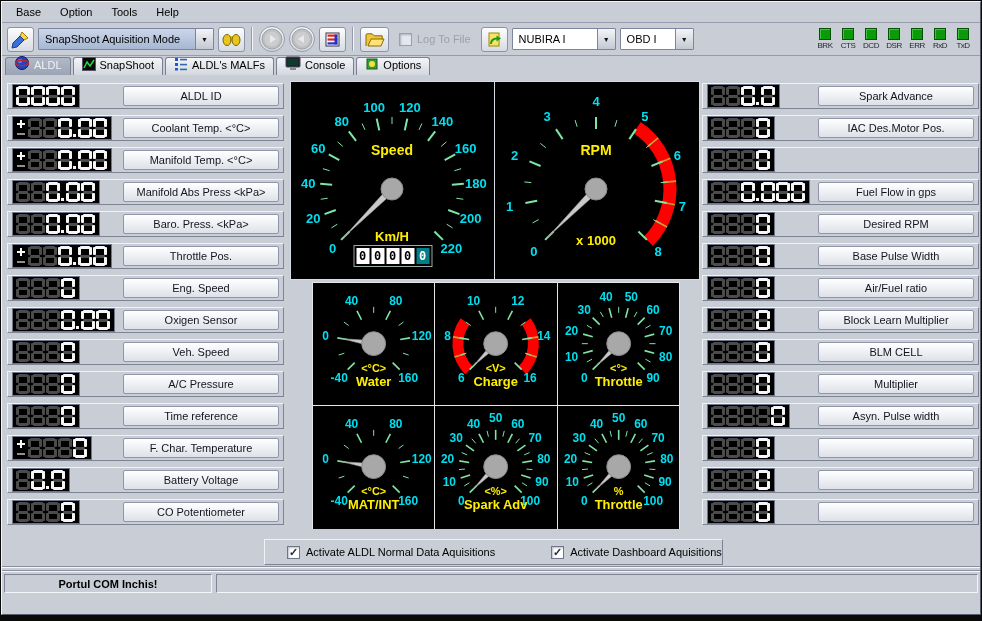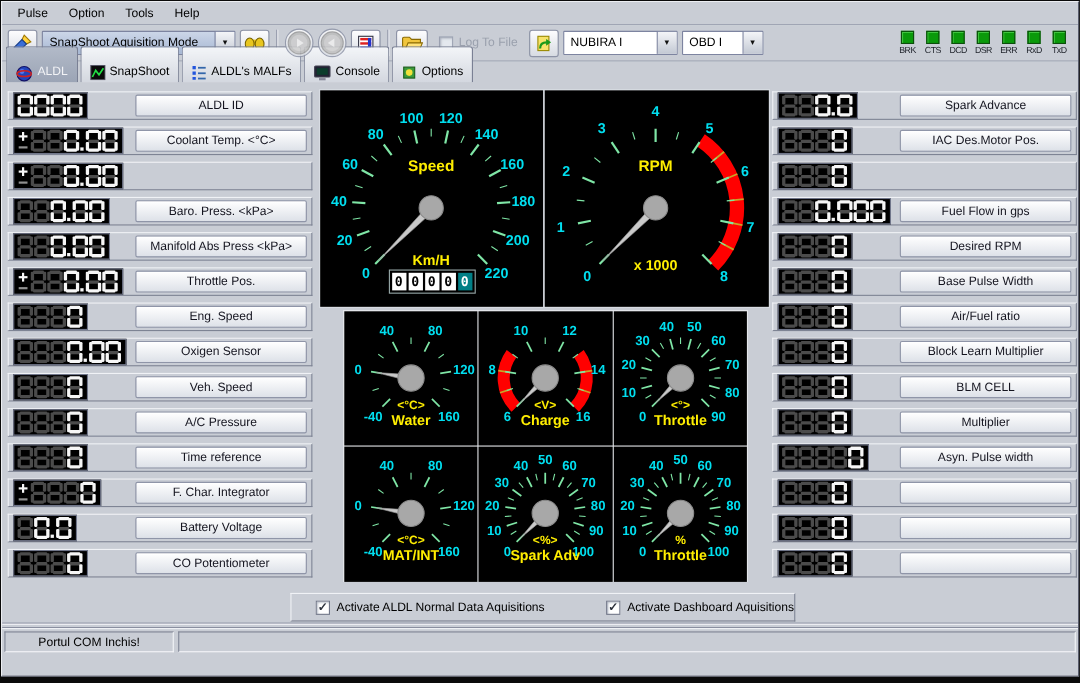--- a/index.html
+++ b/index.html
@@ -52,21 +52,21 @@
   .tcheck .box{width:13px;height:13px;background:#e4e8ee;border:1px solid #9aa0b0;
     box-shadow:inset 1px 1px 2px #aab0bd;}
   .tcheck .lbl{font-size:11px;color:#9aa0ad;}
   .ledblock{margin-left:auto;display:flex;gap:5px;padding-right:3px;}
   .sled{display:flex;flex-direction:column;align-items:center;width:18px;}
   .sled .sq{width:12px;height:12px;background:#0a9a0a;border:1px solid #0b4d0b;box-shadow:inset 1px 1px 0 #3fc43f;}
   .sled .lbl{font-size:8px;color:#22262e;margin-top:1px;letter-spacing:-0.5px;}
 
   
   .tabbar{height:19px;display:flex;align-items:flex-end;padding-left:3px;gap:2px;background:#c9cdd5;}
-  .tab{display:flex;align-items:flex-start;gap:4px;height:18px;padding:16px 8px;font-size:11px;color:#000;
+  .tab{display:flex;align-items:flex-end;gap:4px;height:18px;padding:4px 8px;font-size:11px;color:#000;
     background:linear-gradient(#f3f5f8,#d3d7df);border:1px solid #7a8094;border-bottom:none;border-radius:3px 3px 0 0;}
   .tab.active{background:linear-gradient(#b2bac8,#9ba4b5);color:#f2f3f6;}
   .tabicon{display:flex;align-items:center;}
 
   
   .app{position:relative;flex:1;background:#c9cdd5;}
   .col{position:absolute;top:8px;width:277px;}
   #left-col{left:5px;} #right-col{left:700px;}
   .io-row{height:26px;margin-bottom:6px;display:flex;align-items:center;padding:0 4px;
     border:1px solid;border-color:#f0f2f6 #7e8494 #7e8494 #f0f2f6;background:#c9cdd5;}
@@ -104,30 +104,30 @@
   .cb{display:flex;align-items:center;gap:6px;}
   .cb .box{width:13px;height:13px;background:#fff;border:1px solid #707688;box-shadow:inset 1px 1px 2px #b8bec9;
     display:flex;align-items:center;justify-content:center;font-size:11px;font-weight:bold;color:#2a2f3a;line-height:1;}
   .cb .cb-label{font-size:11px;color:#000;}
 
   .groove{position:absolute;left:0;right:0;height:2px;border-top:1px solid #8a8fa0;border-bottom:1px solid #f4f6f9;}
   .g1{top:491px;} .g2{top:495px;}
   .statusbar{position:absolute;left:2px;right:2px;top:499px;height:19px;display:flex;gap:4px;}
   .spanel{border:1px solid;border-color:#7e8494 #f4f6f9 #f4f6f9 #7e8494;background:#c9cdd5;
     display:flex;align-items:center;justify-content:center;font-size:11px;color:#000;}
-  .spanel.s1{width:154px;} .spanel.s2{flex:1;}
+  .spanel.s1{width:208px;font-weight:bold;} .spanel.s2{flex:1;}
 </style>
 </head>
 <body>
 
 <div class="window">
 
 
   <div class="menubar">
-      <div class="menu-item">Pulse</div>
+      <div class="menu-item">Base</div>
       <div class="menu-item">Option</div>
       <div class="menu-item">Tools</div>
       <div class="menu-item">Help</div>
     </div>
 
   <div class="toolbar">
 
     <button class="tbtn">
         <span class="ticon">
           <svg width="19" height="19" viewBox="0 0 19 19">
@@ -441,20 +441,21 @@
             <div class="seg-cell">
               <div class="seg lit" style="left: 2px; top: 0px; width: 10px; height: 3px;"></div>
               <div class="seg lit" style="left: 0px; top: 1px; width: 3px; height: 8px;"></div>
               <div class="seg lit" style="left: 11px; top: 1px; width: 3px; height: 8px;"></div>
               <div class="seg" style="left: 2px; top: 8.5px; width: 10px; height: 3px;"></div>
               <div class="seg lit" style="left: 0px; top: 11px; width: 3px; height: 8px;"></div>
               <div class="seg lit" style="left: 11px; top: 11px; width: 3px; height: 8px;"></div>
               <div class="seg lit" style="left: 2px; top: 17px; width: 10px; height: 3px;"></div>
             </div>
           </div>
+          <div class="led-label">Manifold Temp. &lt;°C&gt;</div>
         </div>
         <div class="io-row">
           <div class="led">
             <div class="seg-cell">
               <div class="seg" style="left: 2px; top: 0px; width: 10px; height: 3px;"></div>
               <div class="seg" style="left: 0px; top: 1px; width: 3px; height: 8px;"></div>
               <div class="seg" style="left: 11px; top: 1px; width: 3px; height: 8px;"></div>
               <div class="seg" style="left: 2px; top: 8.5px; width: 10px; height: 3px;"></div>
               <div class="seg" style="left: 0px; top: 11px; width: 3px; height: 8px;"></div>
               <div class="seg" style="left: 11px; top: 11px; width: 3px; height: 8px;"></div>
@@ -491,72 +492,72 @@
             <div class="seg-cell">
               <div class="seg lit" style="left: 2px; top: 0px; width: 10px; height: 3px;"></div>
               <div class="seg lit" style="left: 0px; top: 1px; width: 3px; height: 8px;"></div>
               <div class="seg lit" style="left: 11px; top: 1px; width: 3px; height: 8px;"></div>
               <div class="seg" style="left: 2px; top: 8.5px; width: 10px; height: 3px;"></div>
               <div class="seg lit" style="left: 0px; top: 11px; width: 3px; height: 8px;"></div>
               <div class="seg lit" style="left: 11px; top: 11px; width: 3px; height: 8px;"></div>
               <div class="seg lit" style="left: 2px; top: 17px; width: 10px; height: 3px;"></div>
             </div>
           </div>
+          <div class="led-label">Manifold Abs Press &lt;kPa&gt;</div>
+        </div>
+        <div class="io-row">
+          <div class="led">
+            <div class="seg-cell">
+              <div class="seg" style="left: 2px; top: 0px; width: 10px; height: 3px;"></div>
+              <div class="seg" style="left: 0px; top: 1px; width: 3px; height: 8px;"></div>
+              <div class="seg" style="left: 11px; top: 1px; width: 3px; height: 8px;"></div>
+              <div class="seg" style="left: 2px; top: 8.5px; width: 10px; height: 3px;"></div>
+              <div class="seg" style="left: 0px; top: 11px; width: 3px; height: 8px;"></div>
+              <div class="seg" style="left: 11px; top: 11px; width: 3px; height: 8px;"></div>
+              <div class="seg" style="left: 2px; top: 17px; width: 10px; height: 3px;"></div>
+            </div>
+            <div class="seg-cell">
+              <div class="seg" style="left: 2px; top: 0px; width: 10px; height: 3px;"></div>
+              <div class="seg" style="left: 0px; top: 1px; width: 3px; height: 8px;"></div>
+              <div class="seg" style="left: 11px; top: 1px; width: 3px; height: 8px;"></div>
+              <div class="seg" style="left: 2px; top: 8.5px; width: 10px; height: 3px;"></div>
+              <div class="seg" style="left: 0px; top: 11px; width: 3px; height: 8px;"></div>
+              <div class="seg" style="left: 11px; top: 11px; width: 3px; height: 8px;"></div>
+              <div class="seg" style="left: 2px; top: 17px; width: 10px; height: 3px;"></div>
+            </div>
+            <div class="seg-cell">
+              <div class="seg lit" style="left: 2px; top: 0px; width: 10px; height: 3px;"></div>
+              <div class="seg lit" style="left: 0px; top: 1px; width: 3px; height: 8px;"></div>
+              <div class="seg lit" style="left: 11px; top: 1px; width: 3px; height: 8px;"></div>
+              <div class="seg" style="left: 2px; top: 8.5px; width: 10px; height: 3px;"></div>
+              <div class="seg lit" style="left: 0px; top: 11px; width: 3px; height: 8px;"></div>
+              <div class="seg lit" style="left: 11px; top: 11px; width: 3px; height: 8px;"></div>
+              <div class="seg lit" style="left: 2px; top: 17px; width: 10px; height: 3px;"></div>
+            </div>
+            <div class="seg-dot"></div>
+            <div class="seg-cell">
+              <div class="seg lit" style="left: 2px; top: 0px; width: 10px; height: 3px;"></div>
+              <div class="seg lit" style="left: 0px; top: 1px; width: 3px; height: 8px;"></div>
+              <div class="seg lit" style="left: 11px; top: 1px; width: 3px; height: 8px;"></div>
+              <div class="seg" style="left: 2px; top: 8.5px; width: 10px; height: 3px;"></div>
+              <div class="seg lit" style="left: 0px; top: 11px; width: 3px; height: 8px;"></div>
+              <div class="seg lit" style="left: 11px; top: 11px; width: 3px; height: 8px;"></div>
+              <div class="seg lit" style="left: 2px; top: 17px; width: 10px; height: 3px;"></div>
+            </div>
+            <div class="seg-cell">
+              <div class="seg lit" style="left: 2px; top: 0px; width: 10px; height: 3px;"></div>
+              <div class="seg lit" style="left: 0px; top: 1px; width: 3px; height: 8px;"></div>
+              <div class="seg lit" style="left: 11px; top: 1px; width: 3px; height: 8px;"></div>
+              <div class="seg" style="left: 2px; top: 8.5px; width: 10px; height: 3px;"></div>
+              <div class="seg lit" style="left: 0px; top: 11px; width: 3px; height: 8px;"></div>
+              <div class="seg lit" style="left: 11px; top: 11px; width: 3px; height: 8px;"></div>
+              <div class="seg lit" style="left: 2px; top: 17px; width: 10px; height: 3px;"></div>
+            </div>
+          </div>
           <div class="led-label">Baro. Press. &lt;kPa&gt;</div>
-        </div>
-        <div class="io-row">
-          <div class="led">
-            <div class="seg-cell">
-              <div class="seg" style="left: 2px; top: 0px; width: 10px; height: 3px;"></div>
-              <div class="seg" style="left: 0px; top: 1px; width: 3px; height: 8px;"></div>
-              <div class="seg" style="left: 11px; top: 1px; width: 3px; height: 8px;"></div>
-              <div class="seg" style="left: 2px; top: 8.5px; width: 10px; height: 3px;"></div>
-              <div class="seg" style="left: 0px; top: 11px; width: 3px; height: 8px;"></div>
-              <div class="seg" style="left: 11px; top: 11px; width: 3px; height: 8px;"></div>
-              <div class="seg" style="left: 2px; top: 17px; width: 10px; height: 3px;"></div>
-            </div>
-            <div class="seg-cell">
-              <div class="seg" style="left: 2px; top: 0px; width: 10px; height: 3px;"></div>
-              <div class="seg" style="left: 0px; top: 1px; width: 3px; height: 8px;"></div>
-              <div class="seg" style="left: 11px; top: 1px; width: 3px; height: 8px;"></div>
-              <div class="seg" style="left: 2px; top: 8.5px; width: 10px; height: 3px;"></div>
-              <div class="seg" style="left: 0px; top: 11px; width: 3px; height: 8px;"></div>
-              <div class="seg" style="left: 11px; top: 11px; width: 3px; height: 8px;"></div>
-              <div class="seg" style="left: 2px; top: 17px; width: 10px; height: 3px;"></div>
-            </div>
-            <div class="seg-cell">
-              <div class="seg lit" style="left: 2px; top: 0px; width: 10px; height: 3px;"></div>
-              <div class="seg lit" style="left: 0px; top: 1px; width: 3px; height: 8px;"></div>
-              <div class="seg lit" style="left: 11px; top: 1px; width: 3px; height: 8px;"></div>
-              <div class="seg" style="left: 2px; top: 8.5px; width: 10px; height: 3px;"></div>
-              <div class="seg lit" style="left: 0px; top: 11px; width: 3px; height: 8px;"></div>
-              <div class="seg lit" style="left: 11px; top: 11px; width: 3px; height: 8px;"></div>
-              <div class="seg lit" style="left: 2px; top: 17px; width: 10px; height: 3px;"></div>
-            </div>
-            <div class="seg-dot"></div>
-            <div class="seg-cell">
-              <div class="seg lit" style="left: 2px; top: 0px; width: 10px; height: 3px;"></div>
-              <div class="seg lit" style="left: 0px; top: 1px; width: 3px; height: 8px;"></div>
-              <div class="seg lit" style="left: 11px; top: 1px; width: 3px; height: 8px;"></div>
-              <div class="seg" style="left: 2px; top: 8.5px; width: 10px; height: 3px;"></div>
-              <div class="seg lit" style="left: 0px; top: 11px; width: 3px; height: 8px;"></div>
-              <div class="seg lit" style="left: 11px; top: 11px; width: 3px; height: 8px;"></div>
-              <div class="seg lit" style="left: 2px; top: 17px; width: 10px; height: 3px;"></div>
-            </div>
-            <div class="seg-cell">
-              <div class="seg lit" style="left: 2px; top: 0px; width: 10px; height: 3px;"></div>
-              <div class="seg lit" style="left: 0px; top: 1px; width: 3px; height: 8px;"></div>
-              <div class="seg lit" style="left: 11px; top: 1px; width: 3px; height: 8px;"></div>
-              <div class="seg" style="left: 2px; top: 8.5px; width: 10px; height: 3px;"></div>
-              <div class="seg lit" style="left: 0px; top: 11px; width: 3px; height: 8px;"></div>
-              <div class="seg lit" style="left: 11px; top: 11px; width: 3px; height: 8px;"></div>
-              <div class="seg lit" style="left: 2px; top: 17px; width: 10px; height: 3px;"></div>
-            </div>
-          </div>
-          <div class="led-label">Manifold Abs Press &lt;kPa&gt;</div>
         </div>
         <div class="io-row">
           <div class="led">
             <div class="seg-sign">
               <div class="ph"></div>
               <div class="pv"></div>
               <div class="mn"></div>
             </div>
             <div class="seg-cell">
               <div class="seg" style="left: 2px; top: 0px; width: 10px; height: 3px;"></div>
@@ -868,21 +869,21 @@
             <div class="seg-cell">
               <div class="seg lit" style="left: 2px; top: 0px; width: 10px; height: 3px;"></div>
               <div class="seg lit" style="left: 0px; top: 1px; width: 3px; height: 8px;"></div>
               <div class="seg lit" style="left: 11px; top: 1px; width: 3px; height: 8px;"></div>
               <div class="seg" style="left: 2px; top: 8.5px; width: 10px; height: 3px;"></div>
               <div class="seg lit" style="left: 0px; top: 11px; width: 3px; height: 8px;"></div>
               <div class="seg lit" style="left: 11px; top: 11px; width: 3px; height: 8px;"></div>
               <div class="seg lit" style="left: 2px; top: 17px; width: 10px; height: 3px;"></div>
             </div>
           </div>
-          <div class="led-label">F. Char. Integrator</div>
+          <div class="led-label">F. Char. Temperature</div>
         </div>
         <div class="io-row">
           <div class="led">
             <div class="seg-cell">
               <div class="seg" style="left: 2px; top: 0px; width: 10px; height: 3px;"></div>
               <div class="seg" style="left: 0px; top: 1px; width: 3px; height: 8px;"></div>
               <div class="seg" style="left: 11px; top: 1px; width: 3px; height: 8px;"></div>
               <div class="seg" style="left: 2px; top: 8.5px; width: 10px; height: 3px;"></div>
               <div class="seg" style="left: 0px; top: 11px; width: 3px; height: 8px;"></div>
               <div class="seg" style="left: 11px; top: 11px; width: 3px; height: 8px;"></div>

